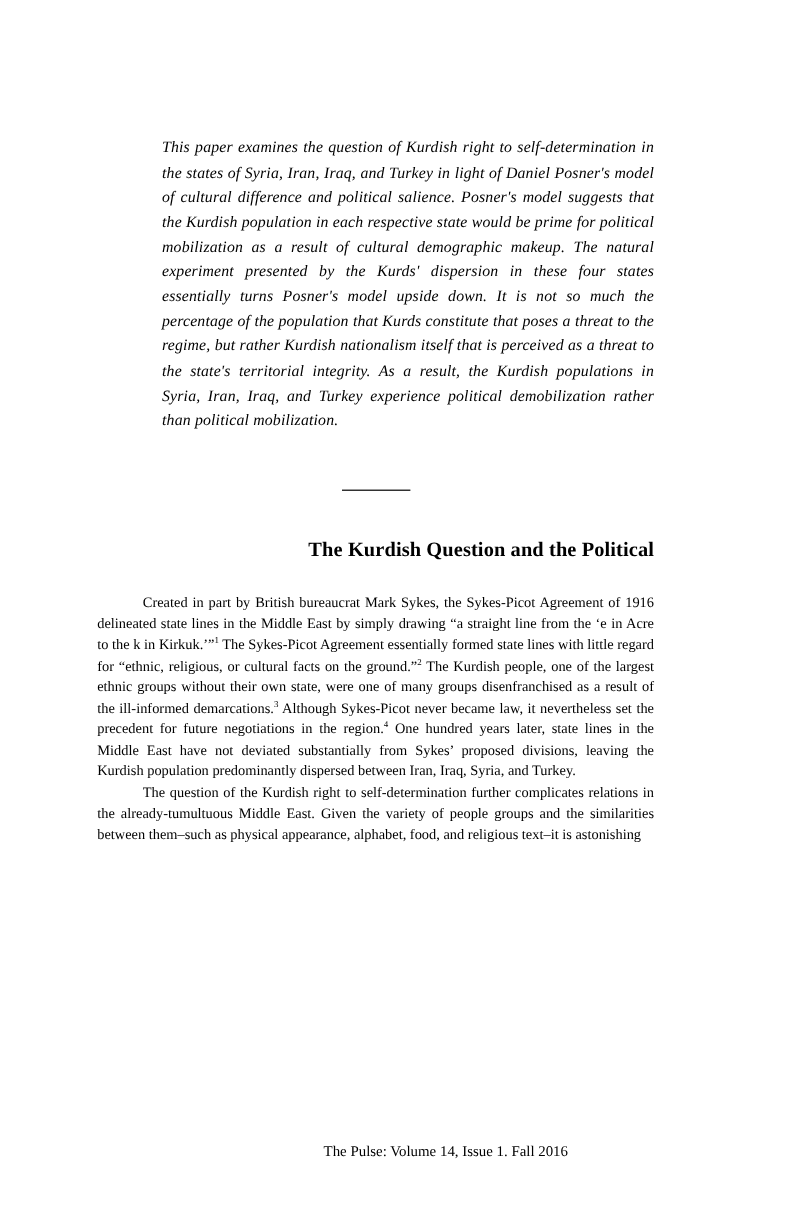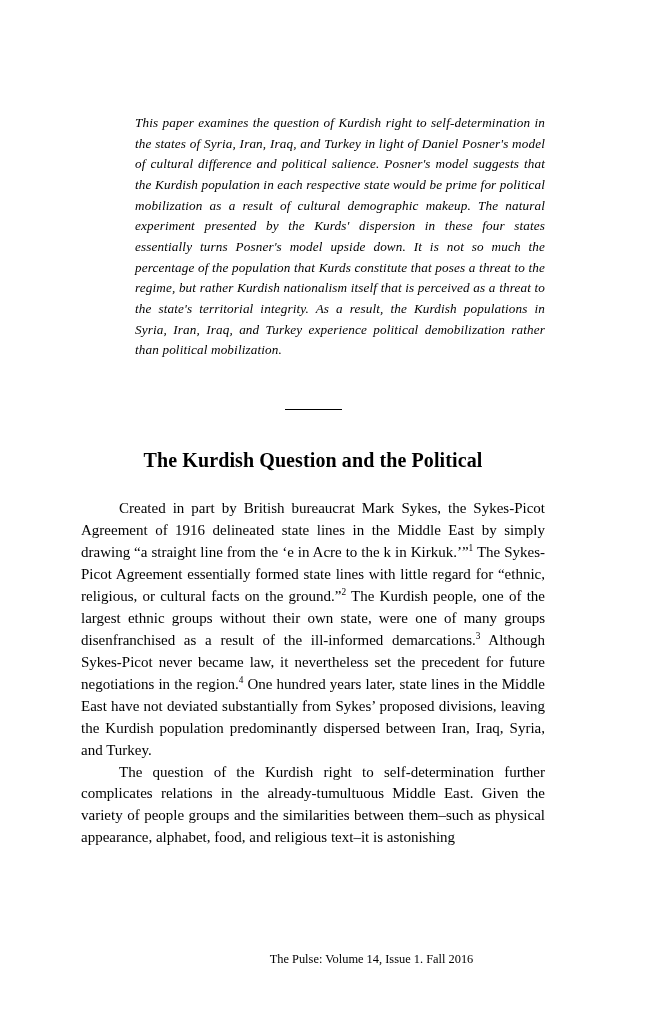--- a/index.html
+++ b/index.html
@@ -43,34 +43,34 @@
   }
   .rule {
     display: inline-block;
     width: 57px;
     height: 1px;
     background: #000;
     vertical-align: middle;
   }
   .title {
     margin: 30px 0 0 0;
-    font-size: 20px;
+    font-size: 17px;
     font-weight: bold;
-    text-align: center;
+    text-align: right;
     line-height: 1.35;
     letter-spacing: 0.005em;
   }
   .author {
     margin: 25px 0 0 0;
     font-size: 15px;
     text-align: center;
   }
   .body-text {
     margin: 24px 0 0 0;
-    font-size: 15px;
+    font-size: 12px;
     line-height: 1.465;
     text-align: justify;
   }
   .body-text p {
     margin: 0;
     text-indent: 38px;
   }
   sup {
     font-size: 0.62em;
     vertical-align: super;

